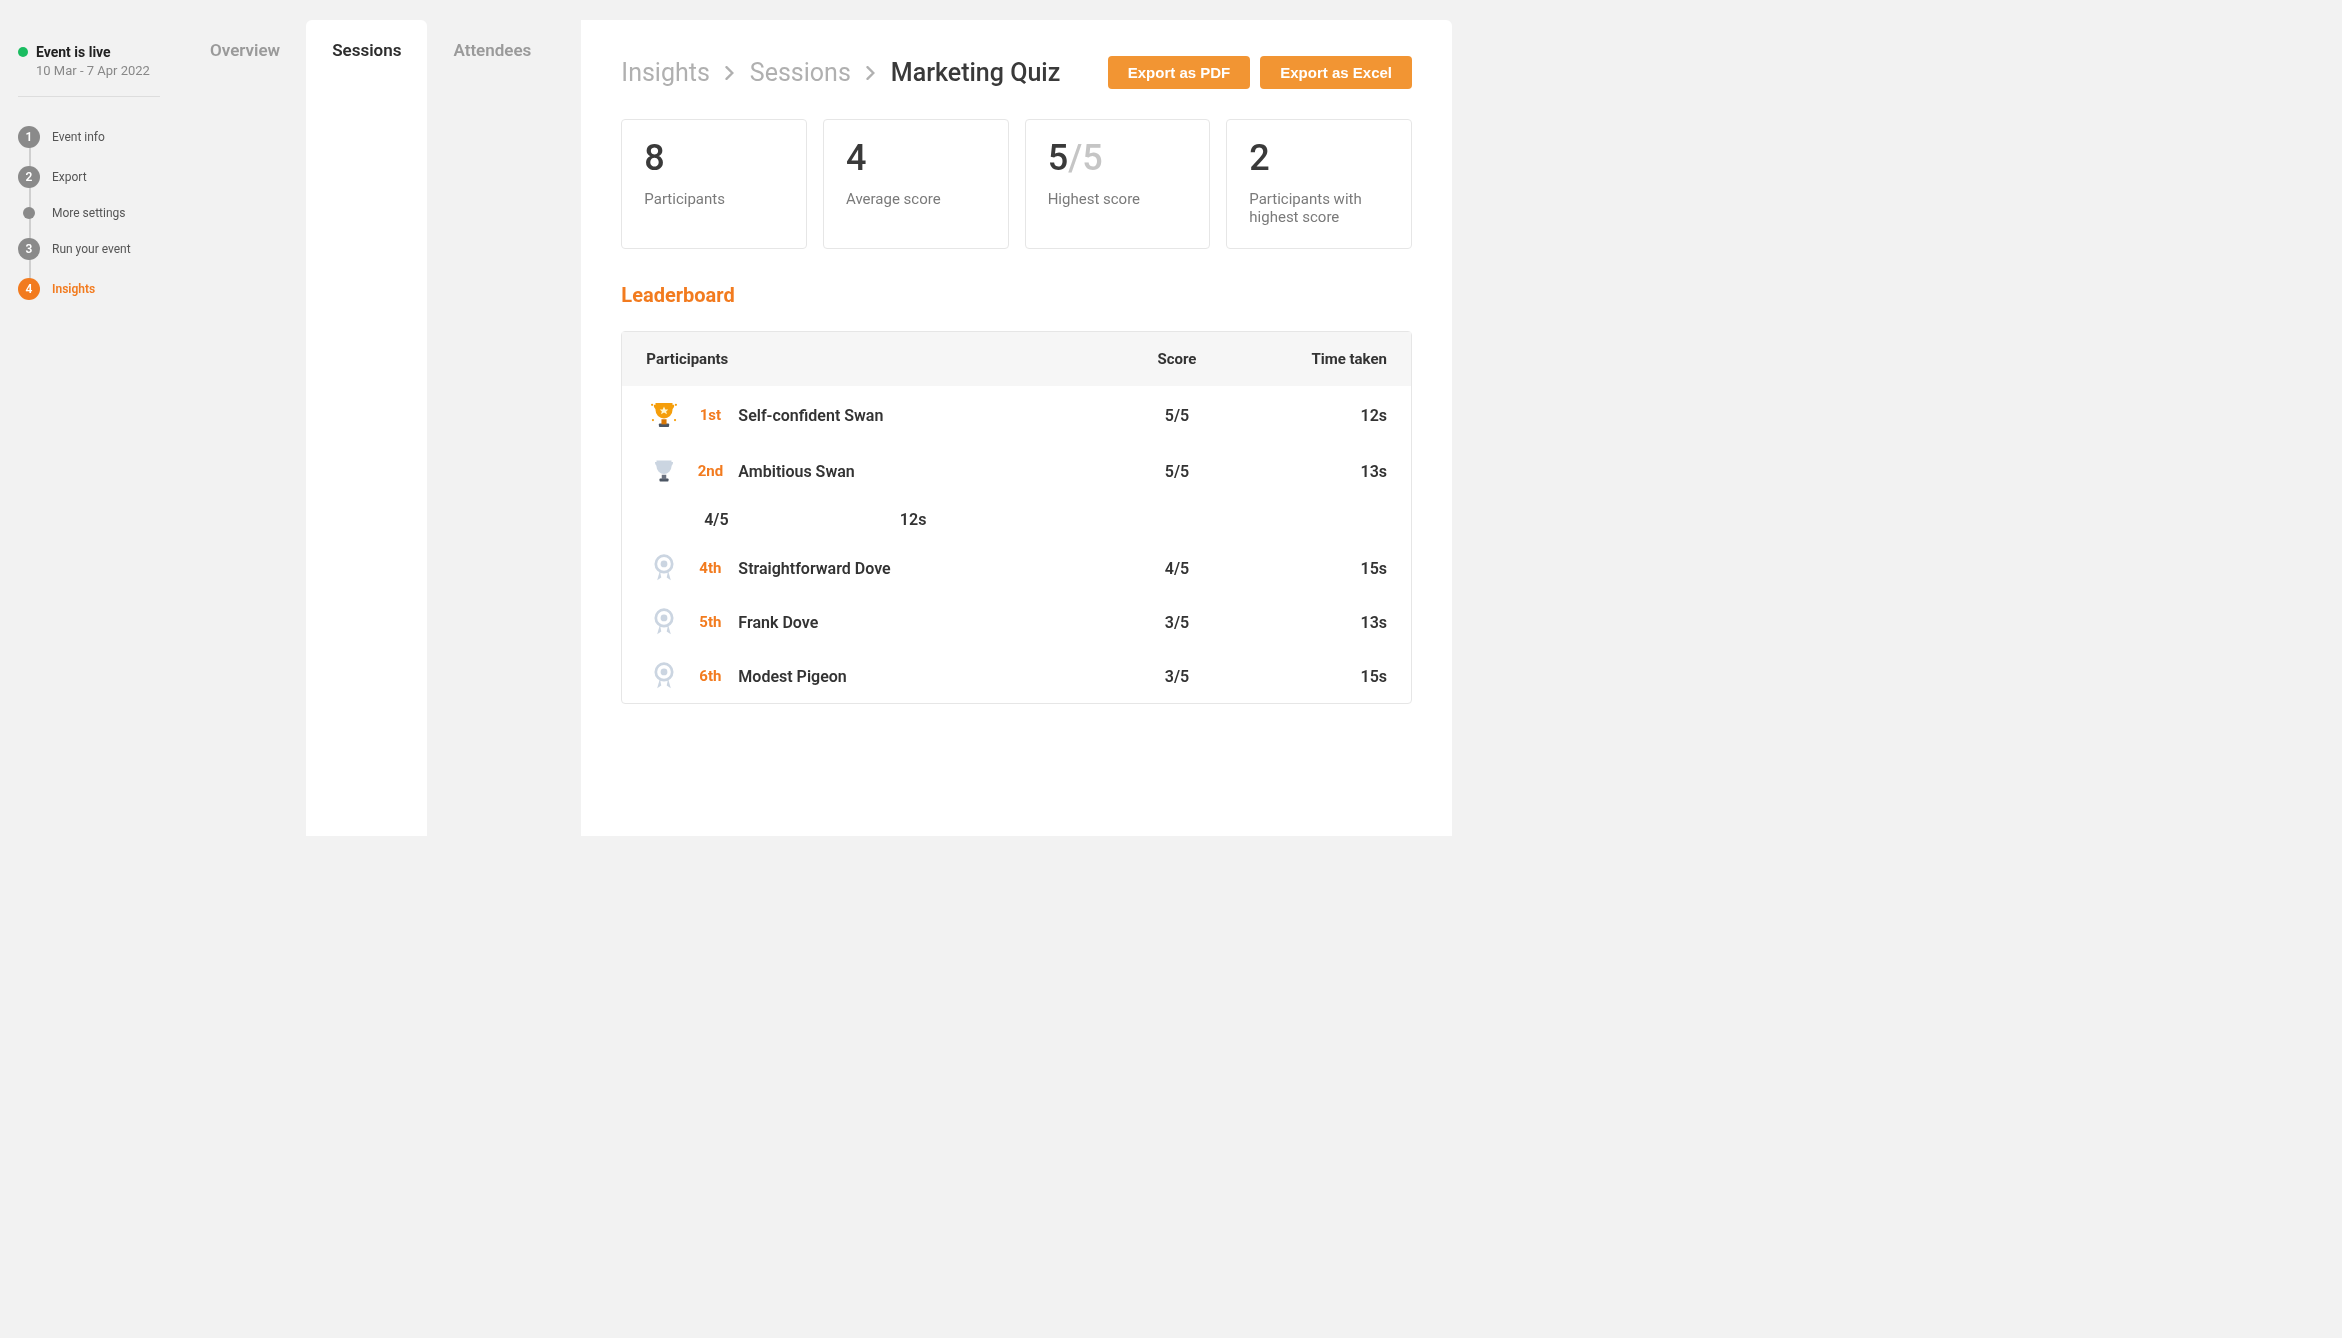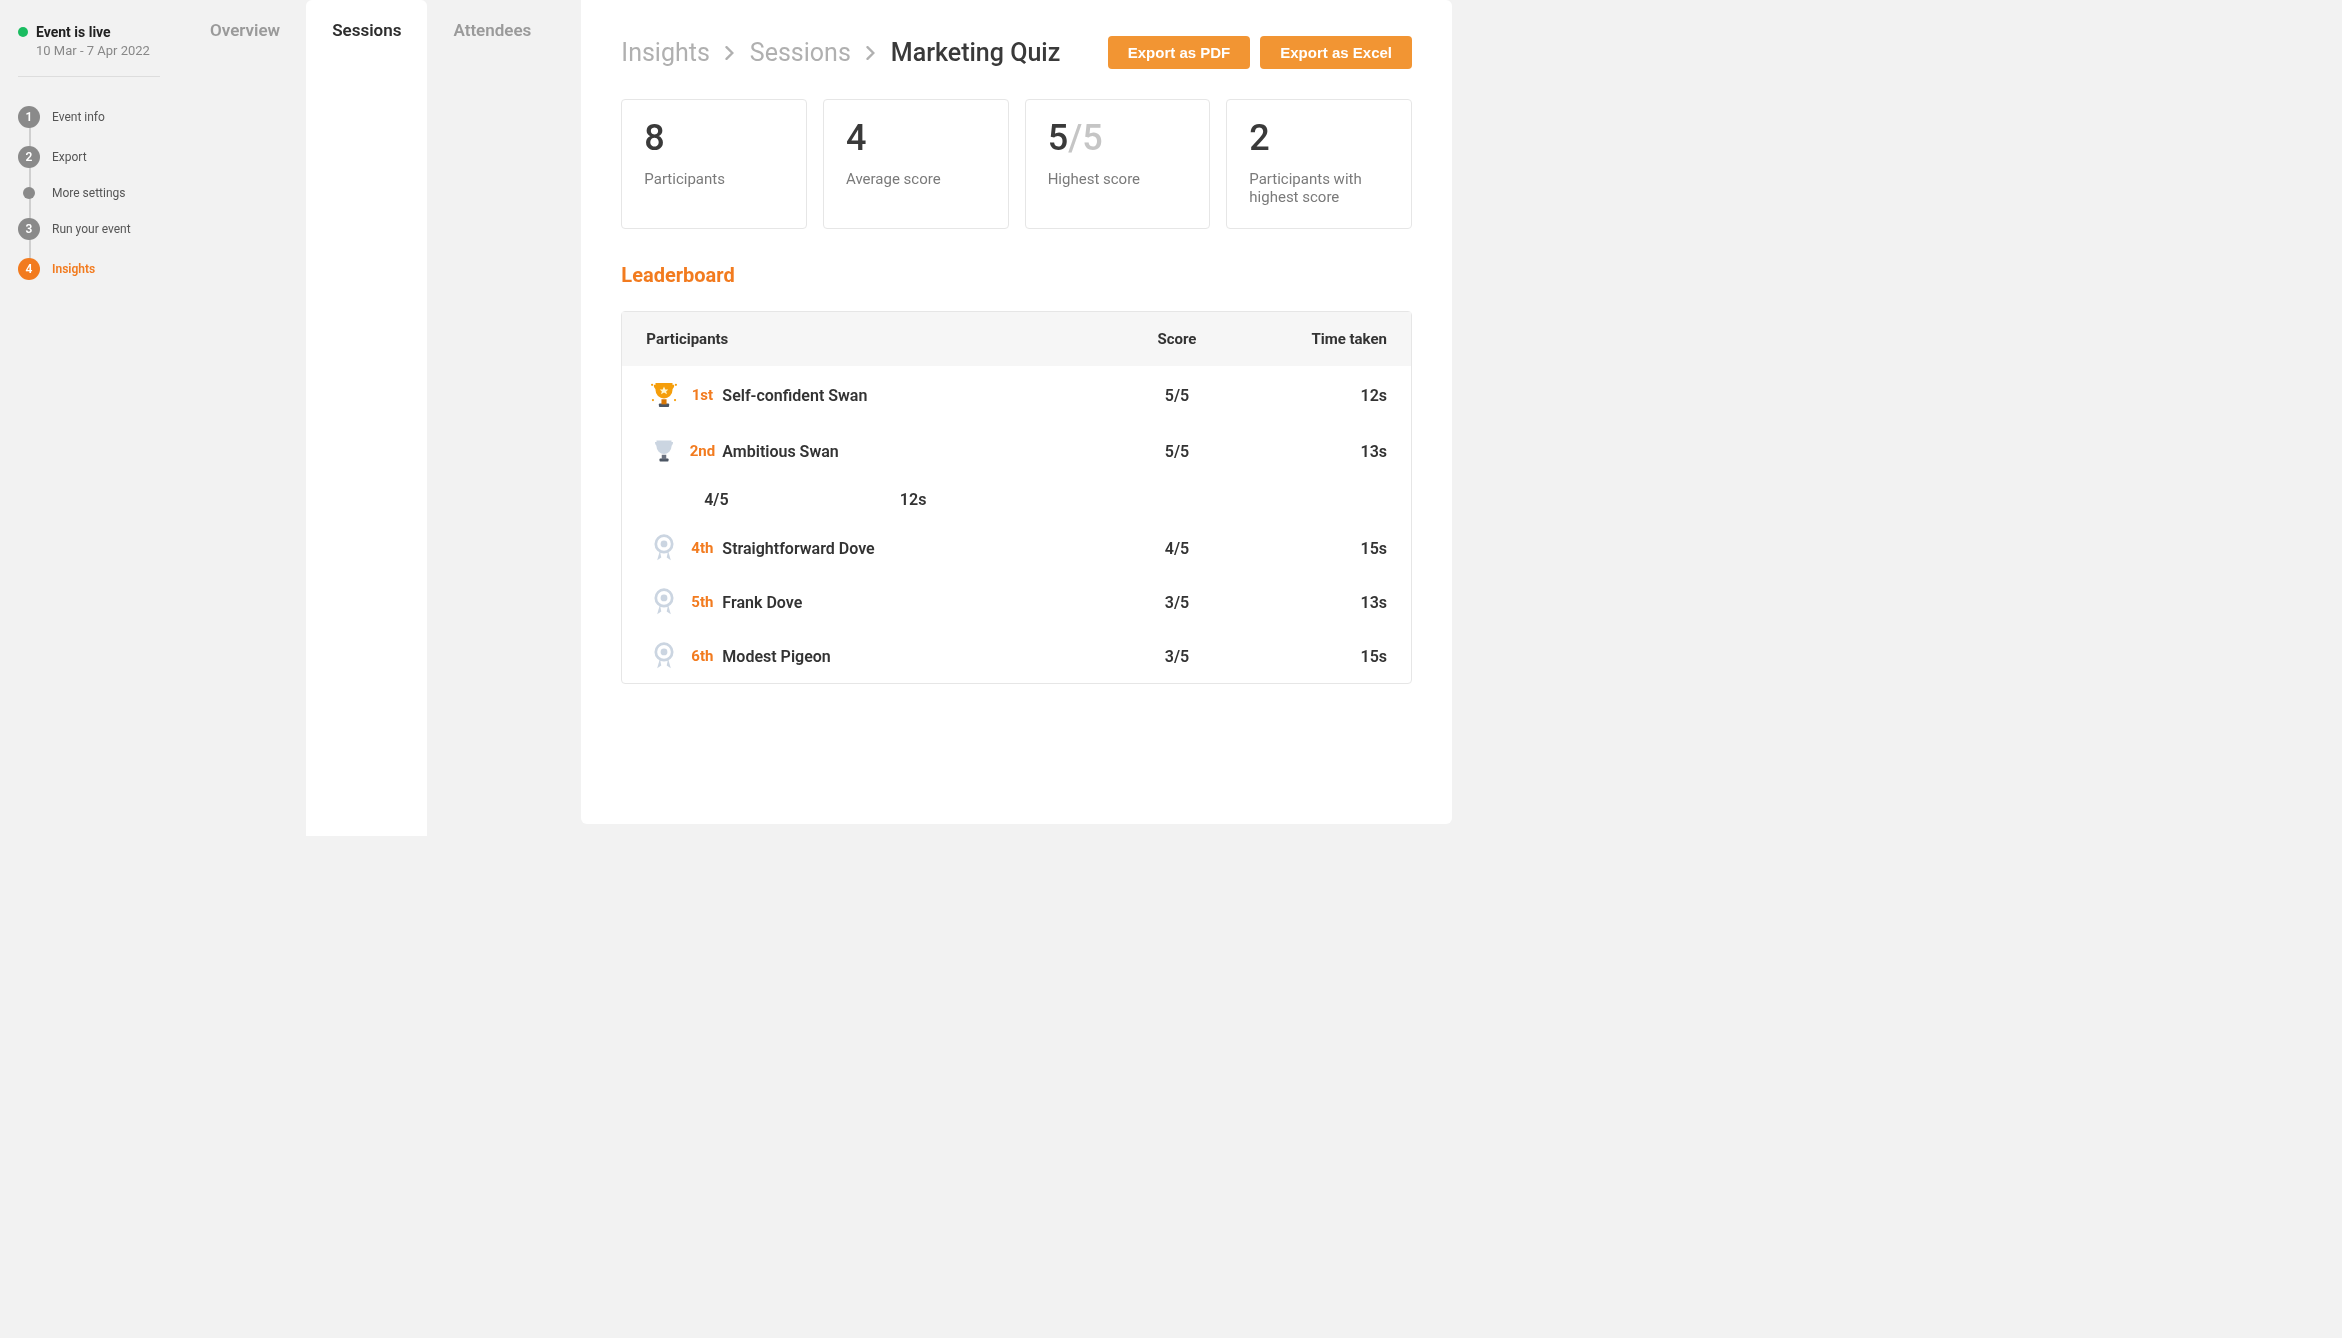--- a/index.html
+++ b/index.html
@@ -4,21 +4,21 @@
 <style>
   * { box-sizing: border-box; margin: 0; padding: 0; }
   body {
     font-family: -apple-system, BlinkMacSystemFont, "Segoe UI", Roboto, Helvetica, Arial, sans-serif;
     background: #f2f2f2;
     color: #333;
     width: 1464px;
     height: 836px;
     overflow: hidden;
   }
-  .layout { display: flex; height: 100%; }
+  .layout { display: flex; height: 100%; margin-top: 20px; }
 
   
   .sidebar {
     width: 172px;
     background: #f2f2f2;
     padding: 24px 12px 24px 18px;
     flex-shrink: 0;
   }
   .status-row { display: flex; align-items: center; gap: 8px; }
   .status-dot { width: 10px; height: 10px; border-radius: 50%; background: #1abc60; }
@@ -104,21 +104,21 @@
     background: #f6f6f6; font-size: 15px; font-weight: 700; color: #333;
   }
   .col-p { flex: 1; }
   .col-s { width: 140px; text-align: center; }
   .col-t { width: 140px; text-align: right; }
 
   .board-row {
     display: flex; align-items: center;
     padding: 12px 24px;
   }
-  .p-cell { flex: 1; display: flex; align-items: center; gap: 2px; }
+  .p-cell { flex: 1; display: flex; align-items: center; gap: 10px; }
   .rank-icon { width: 36px; display: flex; justify-content: center; }
   .rank-label { width: 36px; color: #f27b1f; font-weight: 700; font-size: 15px; text-align: center; }
   .p-name { font-size: 16px; font-weight: 600; color: #333; }
   .s-cell { width: 140px; text-align: center; font-size: 16px; font-weight: 600; color: #333; }
   .t-cell { width: 140px; text-align: right; font-size: 16px; font-weight: 600; color: #333; }
 </style>
 </head>
 <body>
 
 <div class="layout">

